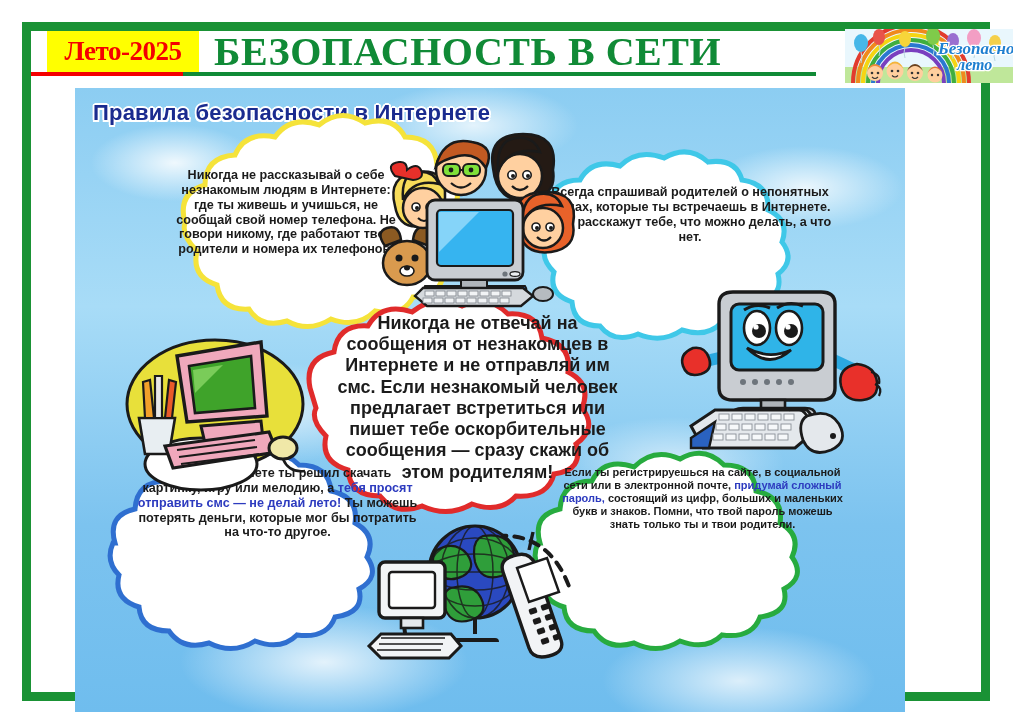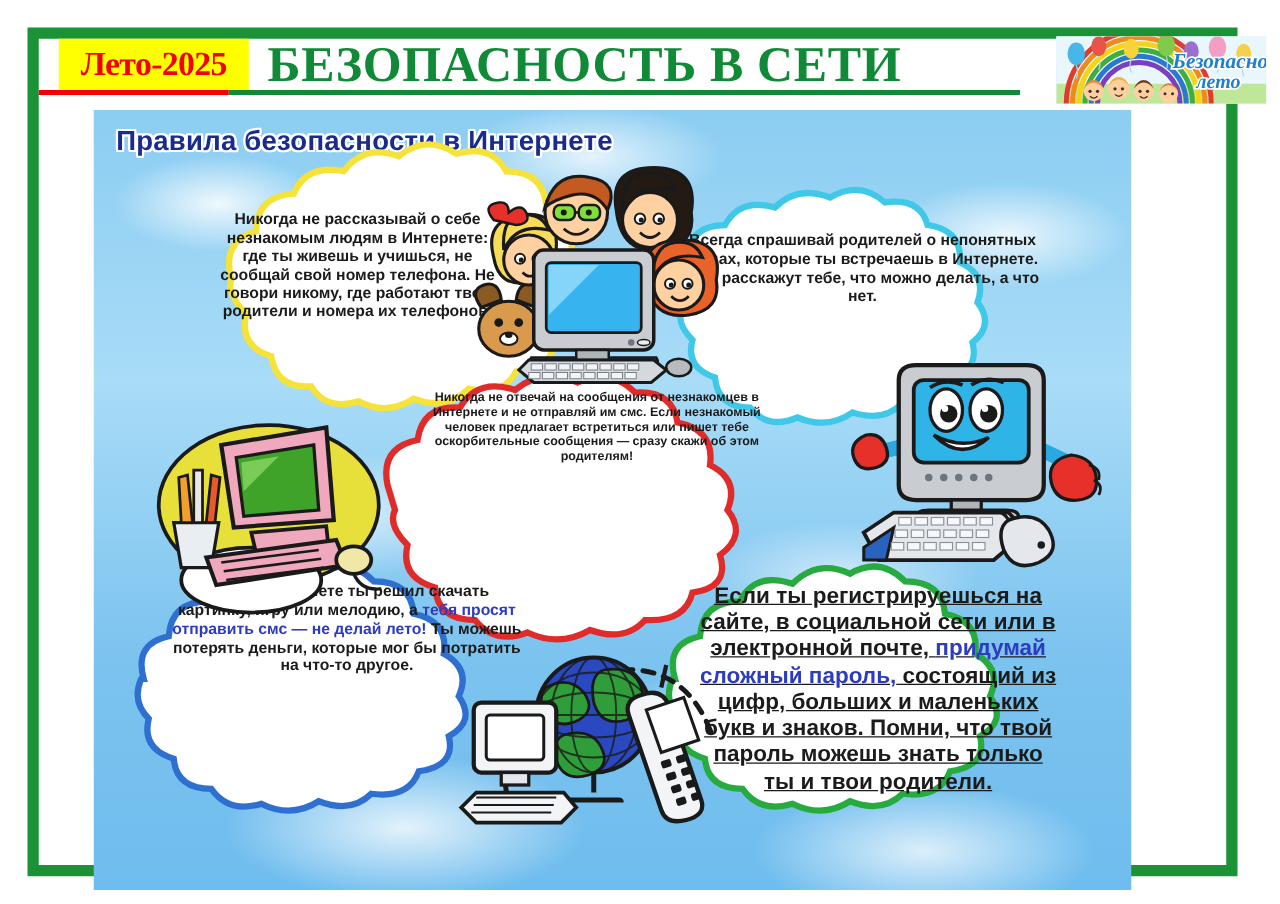--- a/index.html
+++ b/index.html
@@ -77,23 +77,23 @@
       0 -1.8px 0 #fff, 0 1.8px 0 #fff, -1.8px 0 0 #fff, 1.8px 0 0 #fff;
   }
 
   
   .cloud-layer { position: absolute; left: 0; top: 0; width: 830px; height: 613px; }
 
   
   .ctext { position: absolute; font-weight: bold; color: #1b1b1b; text-align: center; line-height: 1.18; }
   #cloud-text-1 { left: 95px; top: 80px; width: 232px; font-size: 12.6px; }
   #cloud-text-2 { left: 470px; top: 97px; width: 290px; font-size: 12.6px; }
-  #cloud-text-3 { left: 250px; top: 225px; width: 305px; font-size: 10px; }
+  #cloud-text-3 { left: 250px; top: 225px; width: 305px; font-size: 18px; }
   #cloud-text-4 { left: 60px; top: 378px; width: 285px; font-size: 12.6px; }
-  #cloud-text-5 { left: 485px; top: 378px; width: 285px; font-size: 18px; text-decoration: underline; }
+  #cloud-text-5 { left: 485px; top: 378px; width: 285px; font-size: 11px; }
   .ctext .hl { color: #2d3bbf; }
 
   
   .ill { position: absolute; }
   #kids-computer { left: 290px; top: 40px; width: 210px; height: 185px; }
   #pink-computer { left: 40px; top: 238px; width: 195px; height: 160px; }
   #smiley-computer { left: 610px; top: 198px; width: 200px; height: 195px; }
   #globe-devices { left: 290px; top: 428px; width: 210px; height: 150px; }
   svg { overflow: visible; }
 </style>

